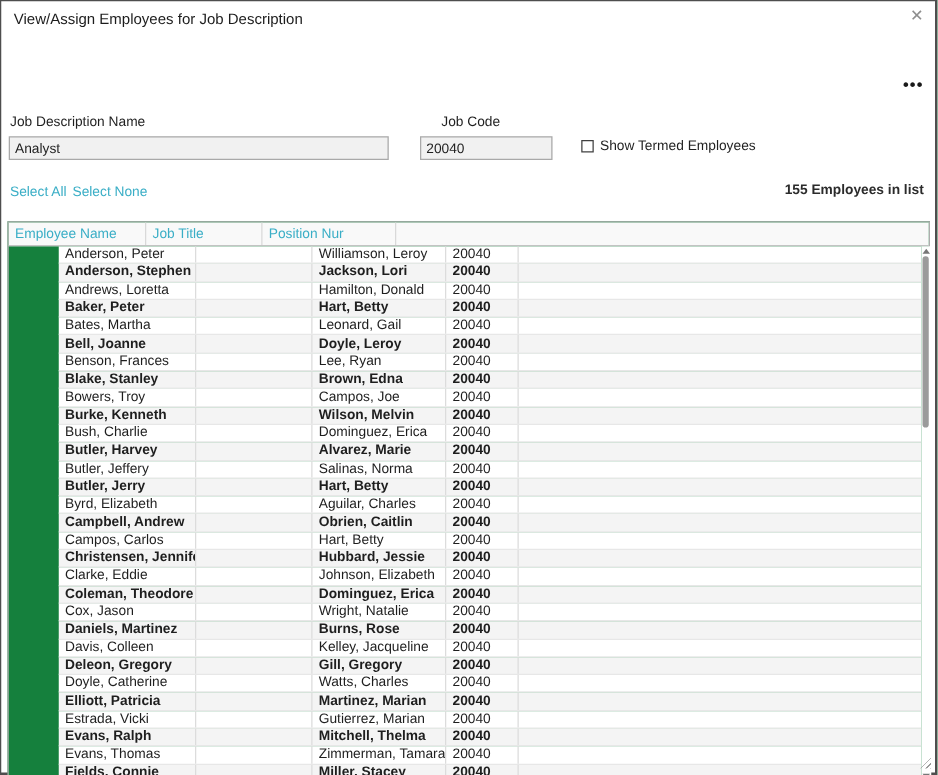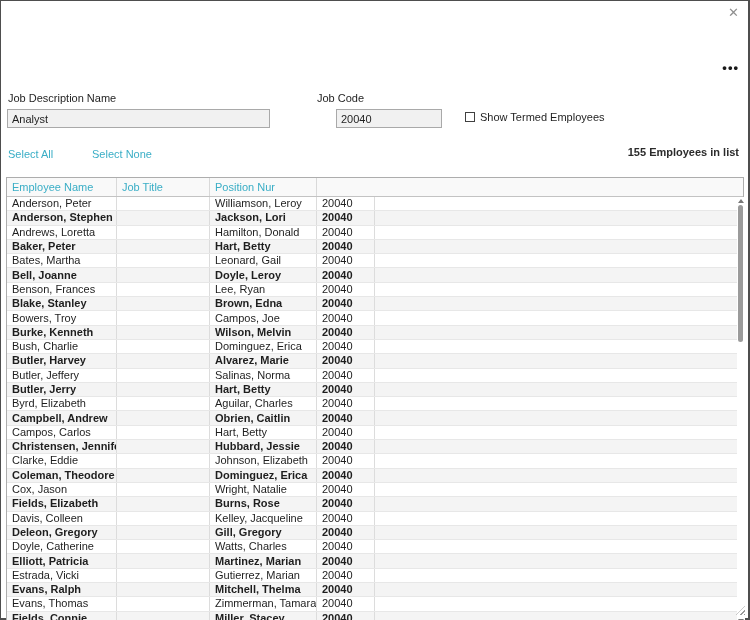--- a/index.html
+++ b/index.html
@@ -25,38 +25,38 @@
     position:absolute; right:9px; top:5px;
     font-size:13px; color:#8f8f8f; cursor:pointer; line-height:14px;
   }
   .more-dots {
     position:absolute; right:9px; top:60px;
     font-size:13px; font-weight:bold; color:#1a1a1a;
     letter-spacing:1px; cursor:pointer; line-height:14px;
   }
   .fld-label { position:absolute; font-size:11px; color:#1f1f1f; white-space:nowrap; }
   .lbl-jdn { left:7px; top:91px; }
-  .lbl-jc  { left:316px; top:91px; }
+  .lbl-jc  { left:352px; top:91px; }
   .txt-input {
     position:absolute; height:19px;
     background:#f1f1f1; border:1px solid #a9a9a9;
     font-family:"Liberation Sans", sans-serif;
     font-size:11px; color:#1f1f1f; padding:0 4px;
   }
-  .inp-jdn { left:6px; top:108px; width:263px; }
+  .inp-jdn { left:6px; top:108px; width:304px; }
   .inp-jc  { left:335px; top:108px; width:106px; }
   .cb-wrap { position:absolute; left:464px; top:110px; display:flex; align-items:center; cursor:pointer; }
   .cb-box {
     width:10px; height:10px; border:1px solid #404040; background:#ffffff;
     display:inline-block; flex:0 0 auto;
   }
   .cb-label { font-size:11px; color:#1f1f1f; margin-left:5px; white-space:nowrap; }
   .link { position:absolute; top:147px; font-size:11px; color:var(--accent); cursor:pointer; white-space:nowrap; }
   .lnk-all  { left:7px; }
-  .lnk-none { left:57px;margin-left:34px; }
+  .lnk-none { left:57px; }
   .count-text {
     position:absolute; right:9px; top:145px;
     font-size:11px; font-weight:bold; color:#2b2b2b; white-space:nowrap;
   }
   .table {
     position:absolute; left:5px; top:176px; width:738px; height:448px;
     border:1px solid #adadad; background:#15803d;
   }
   .t-header {
     display:grid; grid-template-columns:110px 93px 107px 58px 1fr;
@@ -67,20 +67,21 @@
     display:flex; align-items:center; padding:0 3px 0 5px;
     border-right:1px solid #d9d9d9; overflow:hidden; white-space:nowrap;
     cursor:pointer;
   }
   .t-header .h-cell.filler { border-right:none; cursor:default; }
   .t-body { position:absolute; left:0; top:19px; width:730px; height:428px; overflow:hidden; }
   .t-row {
     display:grid; grid-template-columns:110px 93px 107px 58px 1fr;
     height:14.3px; background:#ffffff; border-bottom:1px solid #e7e7e7;
     cursor:pointer;
+    margin-left:40px;
   }
   .t-row.alt { background:#f4f4f4;font-weight:bold; }
   .t-row .cell {
     font-size:11px; color:#1e1e1e; line-height:13px;
     display:flex; align-items:center; padding:0 3px 0 5px;
     border-right:1px solid #dcdcdc; overflow:hidden; white-space:nowrap;
   }
   .t-row .cell.filler { border-right:none; }
   .scroll-gutter {
     position:absolute; left:730px; top:19px; width:8px; height:428px;
@@ -102,20 +103,21 @@
     background:repeating-linear-gradient(135deg, #9a9a9a 0 1px, transparent 1px 3px);
     clip-path:polygon(100% 0, 100% 100%, 0 100%);
     cursor:nwse-resize;
   }
 </style>
 </head>
 <body>
 
 <div class="dialog">
 
+  <div class="dlg-title">View/Assign Employees for Job Description</div>
   <div class="close-x">✕</div>
   <div class="more-dots">•••</div>
 
   <div class="fld-label lbl-jdn">Job Description Name</div>
   <input class="txt-input inp-jdn" readonly="" value="Analyst" style="">
 
   <div class="fld-label lbl-jc">Job Code</div>
   <input class="txt-input inp-jc" readonly="" value="20040" style="">
 
   <div class="cb-wrap">
@@ -297,21 +299,21 @@
 
   <div class="t-row">
     <div class="cell">Cox, Jason</div>
     <div class="cell"></div>
     <div class="cell">Wright, Natalie</div>
     <div class="cell">20040</div>
     <div class="cell filler"></div>
   </div>
 
   <div class="t-row alt">
-    <div class="cell">Fields, Elizabeth</div>
+    <div class="cell">Daniels, Martinez</div>
     <div class="cell"></div>
     <div class="cell">Burns, Rose</div>
     <div class="cell">20040</div>
     <div class="cell filler"></div>
   </div>
 
   <div class="t-row">
     <div class="cell">Davis, Colleen</div>
     <div class="cell"></div>
     <div class="cell">Kelley, Jacqueline</div>

